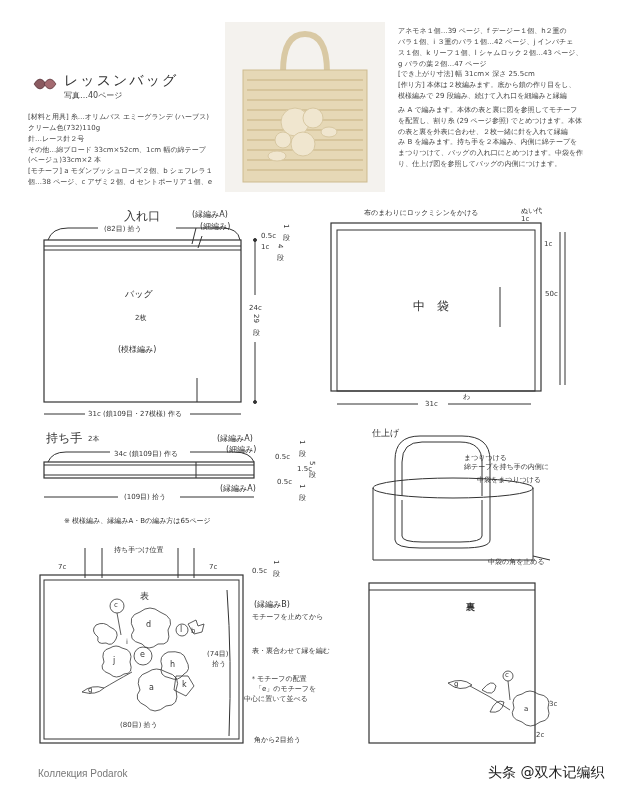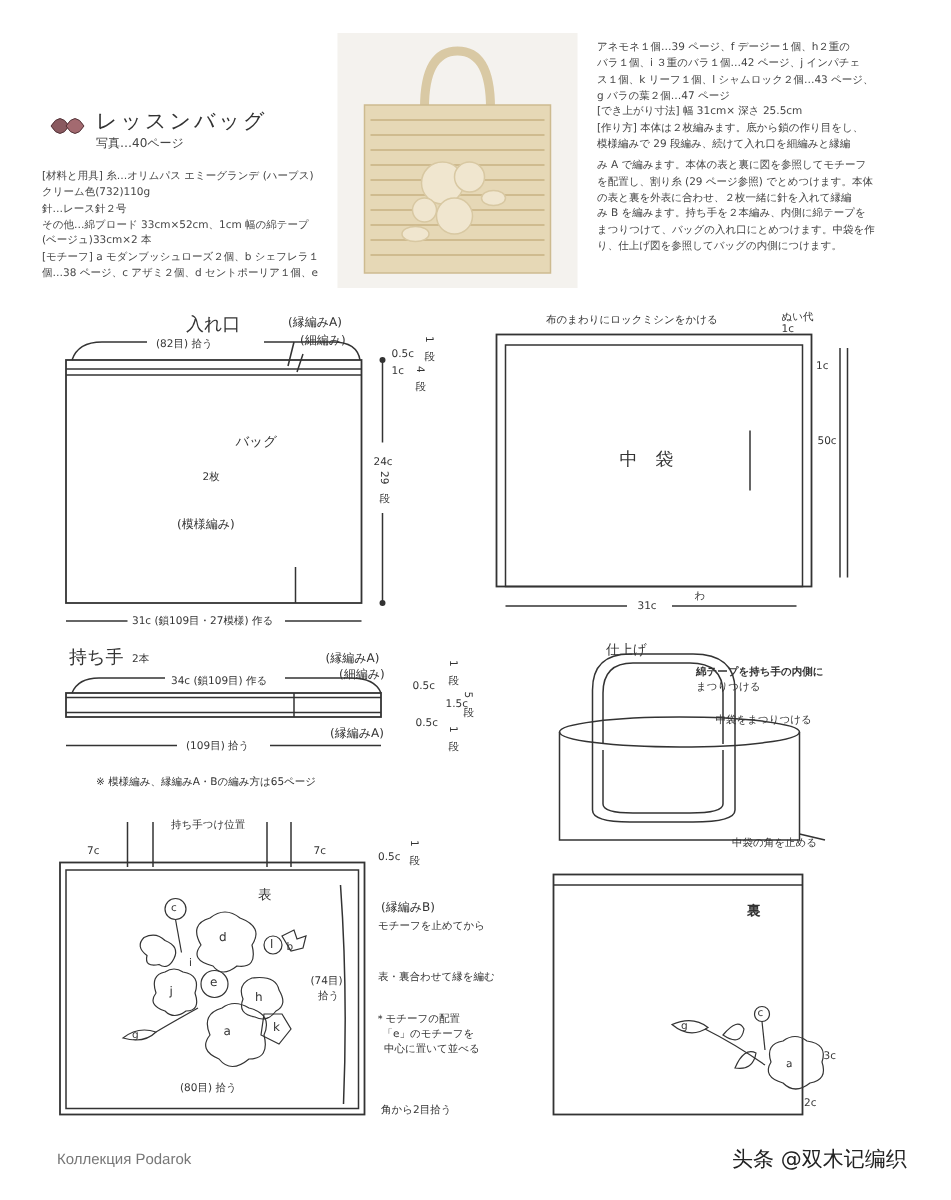--- a/index.html
+++ b/index.html
@@ -1,21 +1,21 @@
 <!DOCTYPE html>
 <html><head>
 <meta charset="utf-8">
 <style>
   html, body { margin:0; padding:0; background:#ffffff; }
   body { width:634px; height:800px; position:relative; overflow:hidden;
          font-family:"DejaVu Sans", sans-serif; color:#333; }
   .abs { position:absolute; }
   .t { font-size:7px; line-height:1.55; color:#444; white-space:nowrap; }
   .lbl { font-size:8px; color:#333; white-space:nowrap; }
-  .mid { font-size:9px; color:#333; white-space:nowrap;margin-left:32px; }
+  .mid { font-size:9px; color:#333; white-space:nowrap; }
   .big { font-size:12px; color:#333; white-space:nowrap; }
   .vert { writing-mode:vertical-rl; font-size:7px; color:#333; }
   svg { position:absolute; left:0; top:0; }
   .photo { position:absolute; left:225px; top:22px; width:160px; height:170px; background:#f4f2ee; overflow:hidden; }
   .footer-left { font-family:"Liberation Sans", sans-serif; font-size:10px; color:#777; }
   .footer-right { font-size:14px; color:#222; }
 </style>
 </head>
 <body>
 
@@ -199,39 +199,39 @@
 <div class="abs lbl" style="left:124px;top:492px;font-size:7px;">(109目) 拾う</div>
 <div class="abs lbl" style="left:275px;top:453px;font-size:7px;">0.5c</div>
 <div class="abs lbl" style="left:297px;top:465px;font-size:7px;">1.5c</div>
 <div class="abs lbl" style="left:277px;top:478px;font-size:7px;">0.5c</div>
 <div class="abs vert" style="left:297px;top:440px;">1段</div>
 <div class="abs vert" style="left:307px;top:461px;">5段</div>
 <div class="abs vert" style="left:297px;top:484px;">1段</div>
 <div class="abs lbl" style="left:64px;top:516px;font-size:7px;">※ 模様編み、縁編みA・Bの編み方は65ページ</div>
 
 <div class="abs mid" style="left:372px;top:427px;">仕上げ</div>
-<div class="abs lbl" style="left:464px;top:443px;font-size:7px;font-weight:bold;">綿テープを持ち手の内側に</div>
+<div class="abs lbl" style="left:464px;top:462px;font-size:7px;">綿テープを持ち手の内側に</div>
 <div class="abs lbl" style="left:464px;top:453px;font-size:7px;">まつりつける</div>
 <div class="abs lbl" style="left:477px;top:475px;font-size:7px;">中袋をまつりつける</div>
 <div class="abs lbl" style="left:488px;top:557px;font-size:7px;">中袋の角を止める</div>
 
 <div class="abs lbl" style="left:114px;top:545px;font-size:7px;">持ち手つけ位置</div>
 <div class="abs lbl" style="left:58px;top:563px;font-size:7px;">7c</div>
 <div class="abs lbl" style="left:209px;top:563px;font-size:7px;">7c</div>
 <div class="abs lbl" style="left:252px;top:567px;font-size:7px;">0.5c</div>
 <div class="abs vert" style="left:271px;top:560px;">1段</div>
 <div class="abs mid" style="left:140px;top:590px;">表</div>
 <div class="abs lbl" style="left:254px;top:599px;">(縁編みB)</div>
 <div class="abs lbl" style="left:252px;top:612px;font-size:7px;">モチーフを止めてから</div>
 <div class="abs lbl" style="left:252px;top:622px;font-size:7px;margin-top:24px;">表・裏合わせて縁を編む</div>
 <div class="abs lbl" style="left:207px;top:649px;font-size:7px;">(74目)</div>
 <div class="abs lbl" style="left:212px;top:659px;font-size:7px;">拾う</div>
 <div class="abs lbl" style="left:250px;top:674px;font-size:7px;">＊モチーフの配置</div>
 <div class="abs lbl" style="left:255px;top:684px;font-size:7px;">「e」のモチーフを</div>
-<div class="abs lbl" style="left:256px;top:694px;font-size:7px;">中心に置いて並べる</div>
+<div class="abs lbl" style="left:244px;top:694px;font-size:7px;">中心に置いて並べる</div>
 <div class="abs lbl" style="left:120px;top:720px;font-size:7px;">(80目) 拾う</div>
 <div class="abs lbl" style="left:254px;top:735px;font-size:7px;">角から2目拾う</div>
 
 <div class="abs lbl" style="left:114px;top:601px;font-size:7px;">c</div>
 <div class="abs lbl" style="left:146px;top:620px;">d</div>
 <div class="abs lbl" style="left:180px;top:625px;">l</div>
 <div class="abs lbl" style="left:191px;top:627px;font-size:7px;">b</div>
 <div class="abs lbl" style="left:113px;top:656px;">j</div>
 <div class="abs lbl" style="left:140px;top:650px;">e</div>
 <div class="abs lbl" style="left:170px;top:660px;">h</div>

